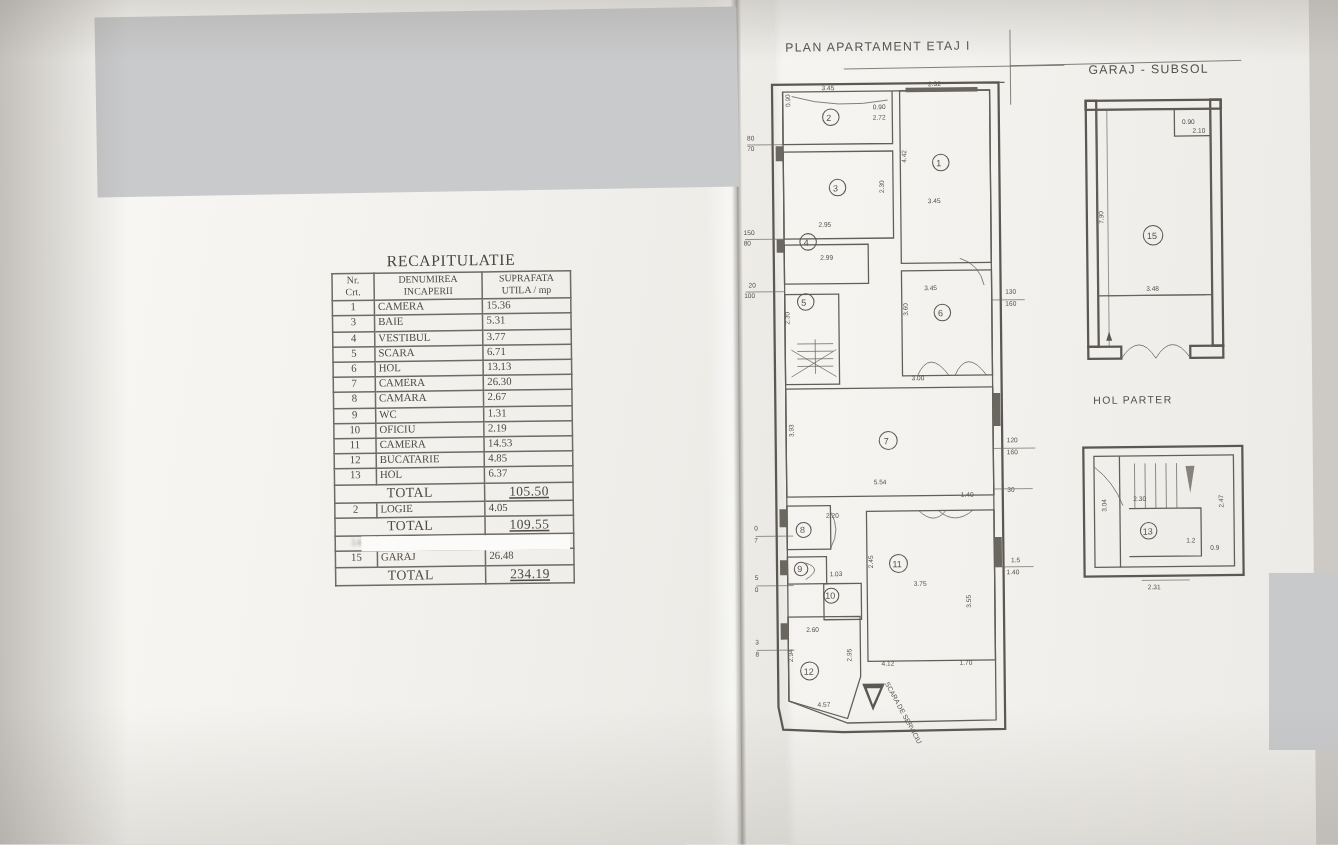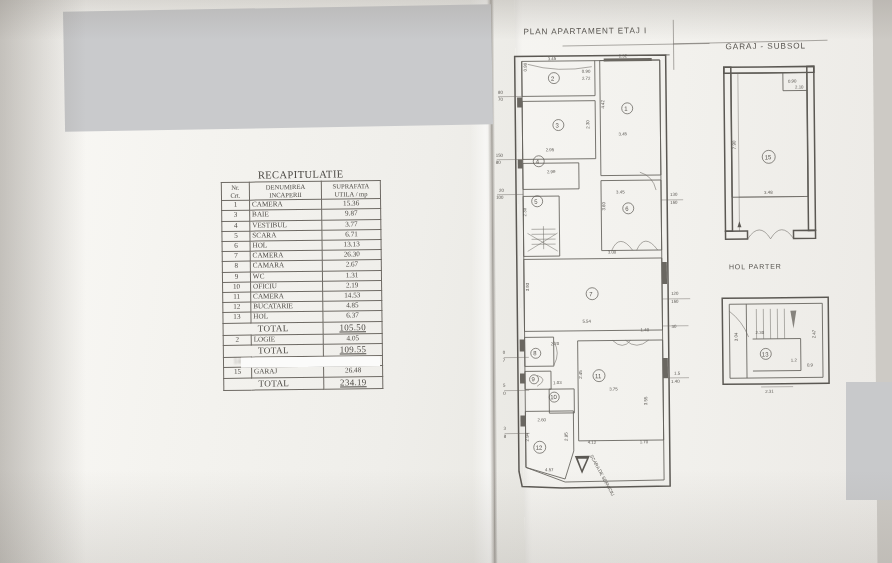--- a/index.html
+++ b/index.html
@@ -65,21 +65,21 @@
     font-size:7.2px;line-height:1;
     color:#4e4b46;
   }
   table.recap td,table.recap th{
     border:1px solid #6e6a64;
     padding:1px 2px;font-weight:normal;
     font-family:"Liberation Serif",serif;
   }
   .c-nr{width:26px;text-align:center;}
   .c-name{width:74px;text-align:left;padding-left:3px;}
-  .c-area{width:58px;text-align:center;}
+  .c-area{width:58px;text-align:left;}
   th.h{font-size:6.6px;text-align:center;line-height:1.15;padding:1px 1px;}
   tr.total td{font-size:9.2px;text-align:center;letter-spacing:.3px;}
   tr.total td.c-area{font-size:9px;text-decoration:underline;}
   .blurred{filter:blur(1.1px);opacity:.55;}
 
   
   #plan-layer{position:absolute;left:0;top:0;width:892px;height:563px;}
   #plan-layer svg{position:absolute;left:0;top:0;}
   .hand{font-family:"Liberation Sans",sans-serif;fill:#55524d;}
   .ttl{font-size:8.2px;letter-spacing:.9px;}
@@ -334,21 +334,21 @@
       </thead>
       <tbody id="recap-body">
           <tr>
             <td class="c-nr">1</td>
             <td class="c-name">CAMERA</td>
             <td class="c-area">15.36</td>
           </tr>
           <tr>
             <td class="c-nr">3</td>
             <td class="c-name">BAIE</td>
-            <td class="c-area">9.87</td>
+            <td class="c-area">5.31</td>
           </tr>
           <tr>
             <td class="c-nr">4</td>
             <td class="c-name">VESTIBUL</td>
             <td class="c-area">3.77</td>
           </tr>
           <tr>
             <td class="c-nr">5</td>
             <td class="c-name">SCARA</td>
             <td class="c-area">6.71</td>

